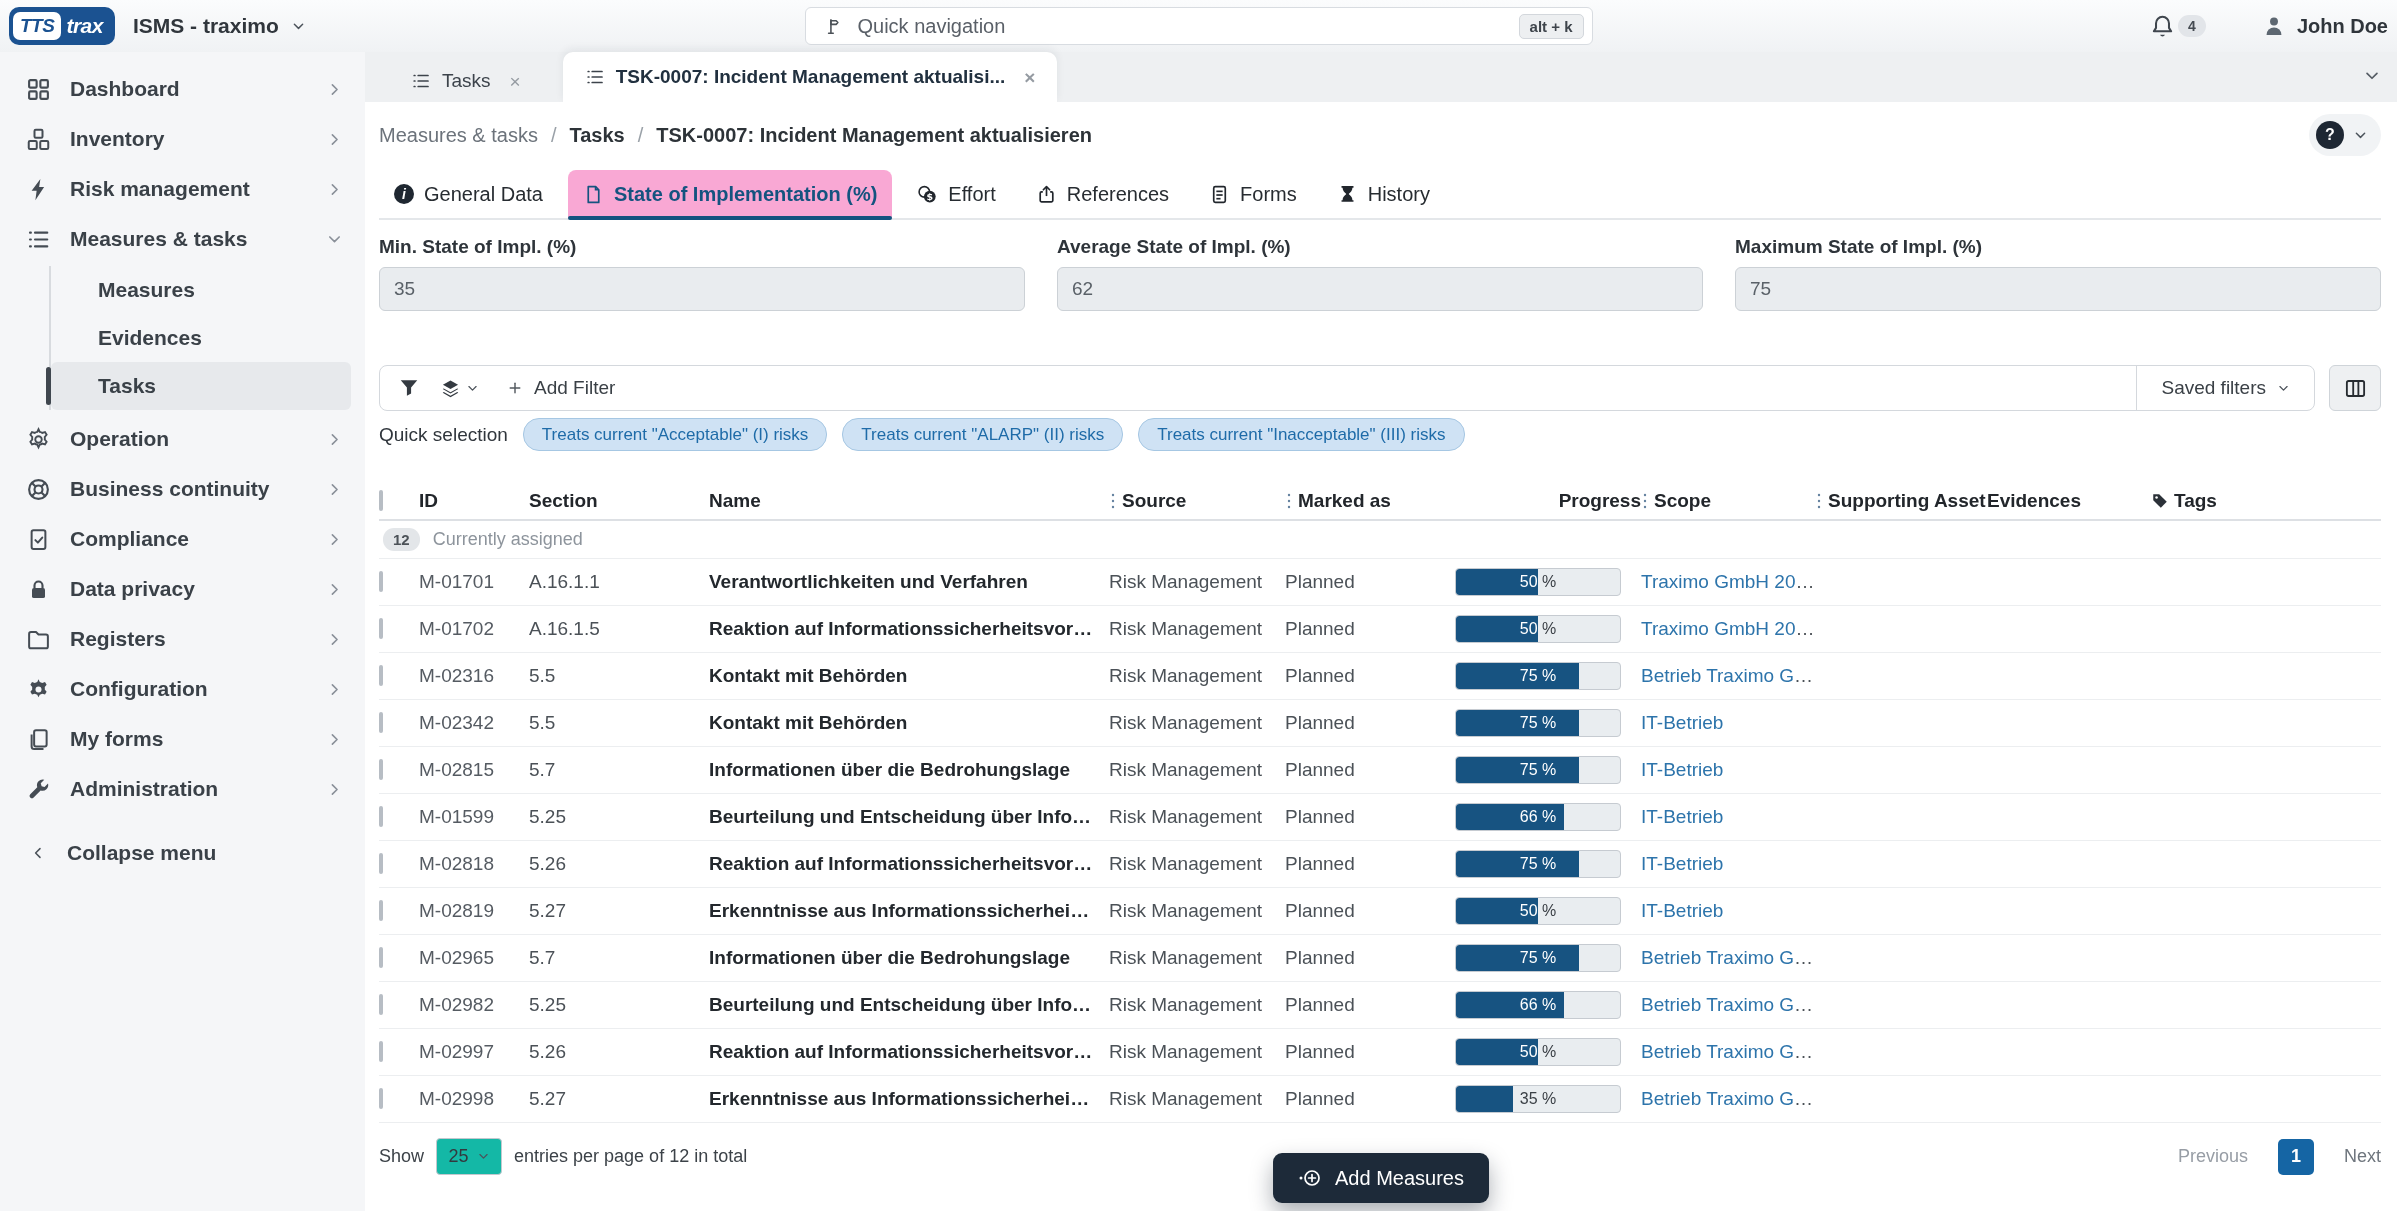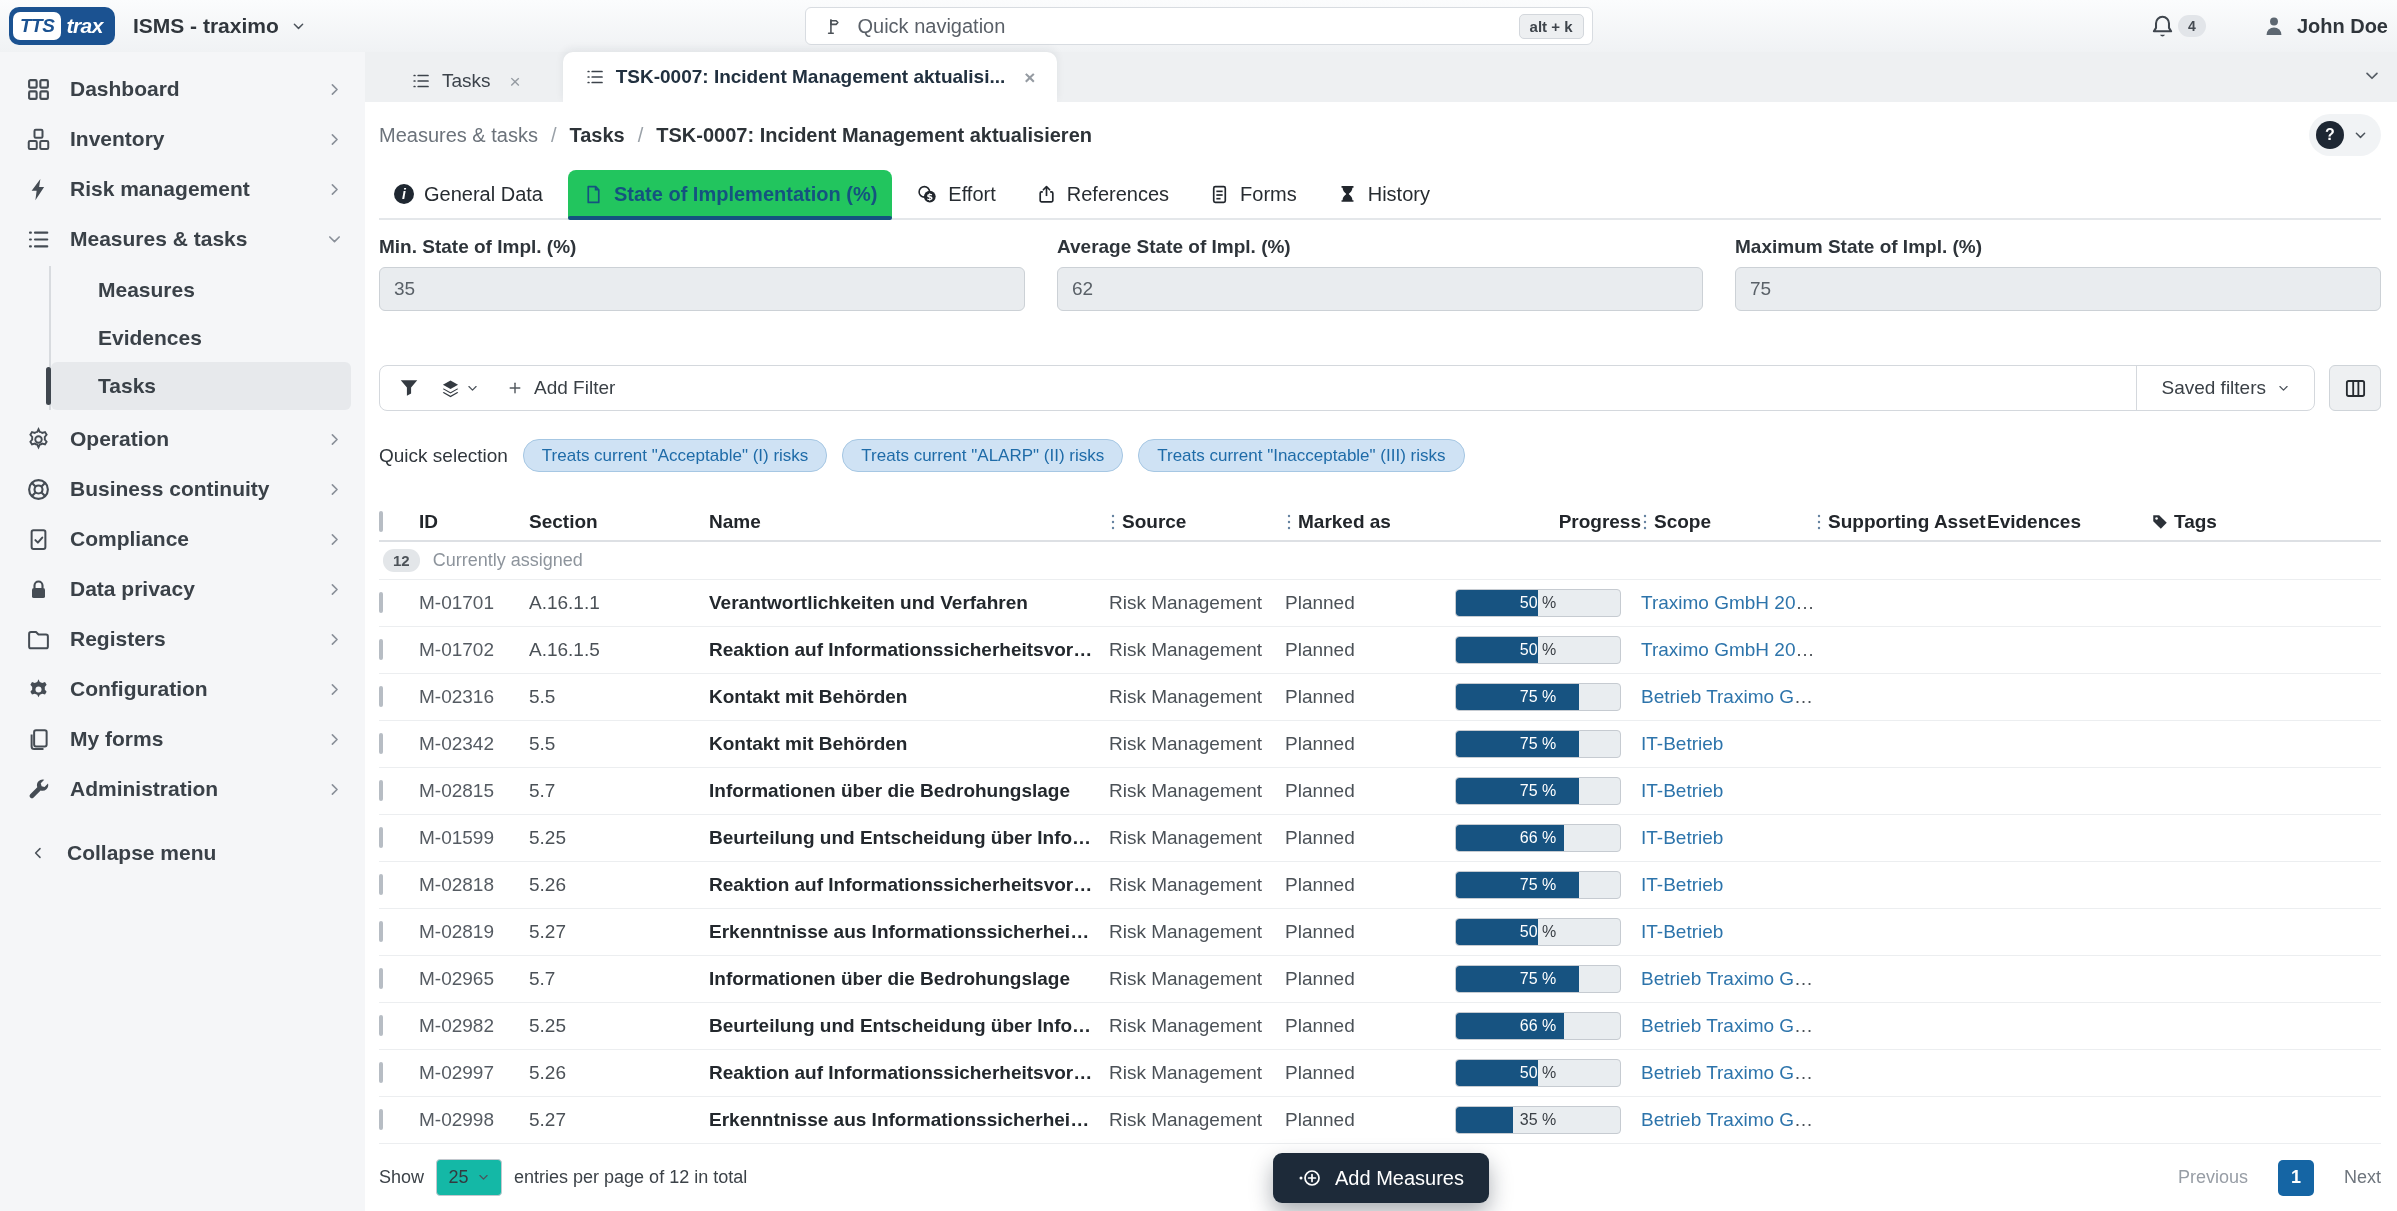--- a/index.html
+++ b/index.html
@@ -72,21 +72,21 @@
   .help-btn{height:42px;background:#f1f3f5;border-radius:21px;display:flex;align-items:center;gap:9px;
             padding:0 13px 0 7px;cursor:pointer;}
   .help-circle{width:28px;height:28px;border-radius:50%;background:#1e2733;color:#fff;font-size:16px;
                font-weight:700;display:flex;align-items:center;justify-content:center;}
 
   
   .dtabs{display:flex;gap:10px;border-bottom:2px solid #e4e7ea;align-items:flex-end;height:50px;}
   .dtab{display:flex;align-items:center;gap:10px;padding:0 15px;height:48px;font-size:20px;color:#272c31;
         position:relative;cursor:pointer;white-space:nowrap;}
   .dtab .di{width:21px;height:21px;color:#21262c;}
-  .dtab.active{background:#22c55e;border-radius:8px 8px 0 0;color:#14537f;font-weight:700;}
+  .dtab.active{background:#f9a8d4;border-radius:8px 8px 0 0;color:#14537f;font-weight:700;}
   .dtab.active::after{content:"";position:absolute;left:0;right:0;bottom:-2px;height:4px;background:#14537f;border-radius:2px;}
   .dtab.active .di{color:#14537f;}
   .info-circ{width:20px;height:20px;border-radius:50%;background:#1f2731;color:#fff;font-size:14px;
              font-weight:700;font-style:italic;display:flex;align-items:center;justify-content:center;flex:none;}
 
   
   .fields{display:flex;gap:32px;margin-top:16px;}
   .field{flex:1;min-width:0;}
   .field-label{font-size:19px;font-weight:700;color:#2e343a;display:block;margin-bottom:9px;}
   .field-input{height:44px;background:#e9ecef;border:1px solid #ccd1d6;border-radius:6px;display:flex;
@@ -102,21 +102,21 @@
   .caret-xs{width:13px;height:13px;color:#4c535b;}
   .addfilter{margin-left:28px;display:flex;gap:11px;align-items:center;font-size:19px;color:#3a4046;cursor:pointer;}
   .plus-ic{width:16px;height:16px;color:#53595f;}
   .savedf{margin-left:auto;border-left:1px solid #d4d8dd;height:100%;display:flex;align-items:center;gap:11px;
           padding:0 24px;font-size:19px;color:#3a4046;cursor:pointer;}
   .colbtn{width:52px;height:46px;background:#eef0f2;border:1px solid #cfd4d9;border-radius:6px;display:flex;
           align-items:center;justify-content:center;color:#272c31;cursor:pointer;box-sizing:border-box;}
   .colbtn .ic{width:23px;height:23px;}
 
   
-  .quick-row{margin-top:28px;display:flex;align-items:center;gap:15px;}
+  .quick-row{margin-top:7px;display:flex;align-items:center;gap:15px;}
   .quick-label{font-size:19px;color:#30363c;}
   .chip{height:31px;border-radius:16px;background:#cfe2f4;border:1px solid #a6c7e3;color:#1e6ba8;
         font-size:17px;display:flex;align-items:center;padding:0 18px;cursor:pointer;white-space:nowrap;}
 
   
   .table{margin-top:32px;}
   .trow{display:grid;grid-template-columns:40px 110px 180px 400px 176px 170px 186px 174px 172px 164px 186px 1fr;
         align-items:center;}
   .thead{height:36px;border-bottom:2px solid #dde0e4;}
   .th{font-size:19px;font-weight:700;color:#22262b;display:flex;align-items:center;gap:5px;white-space:nowrap;}

